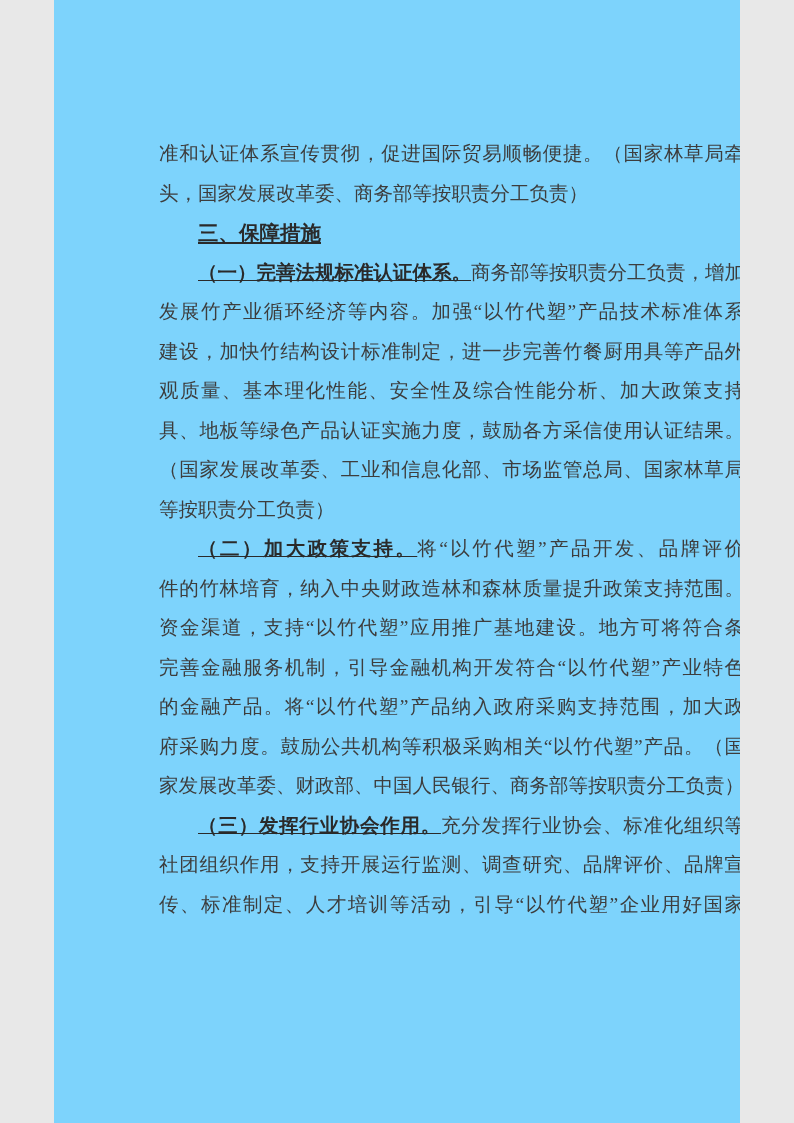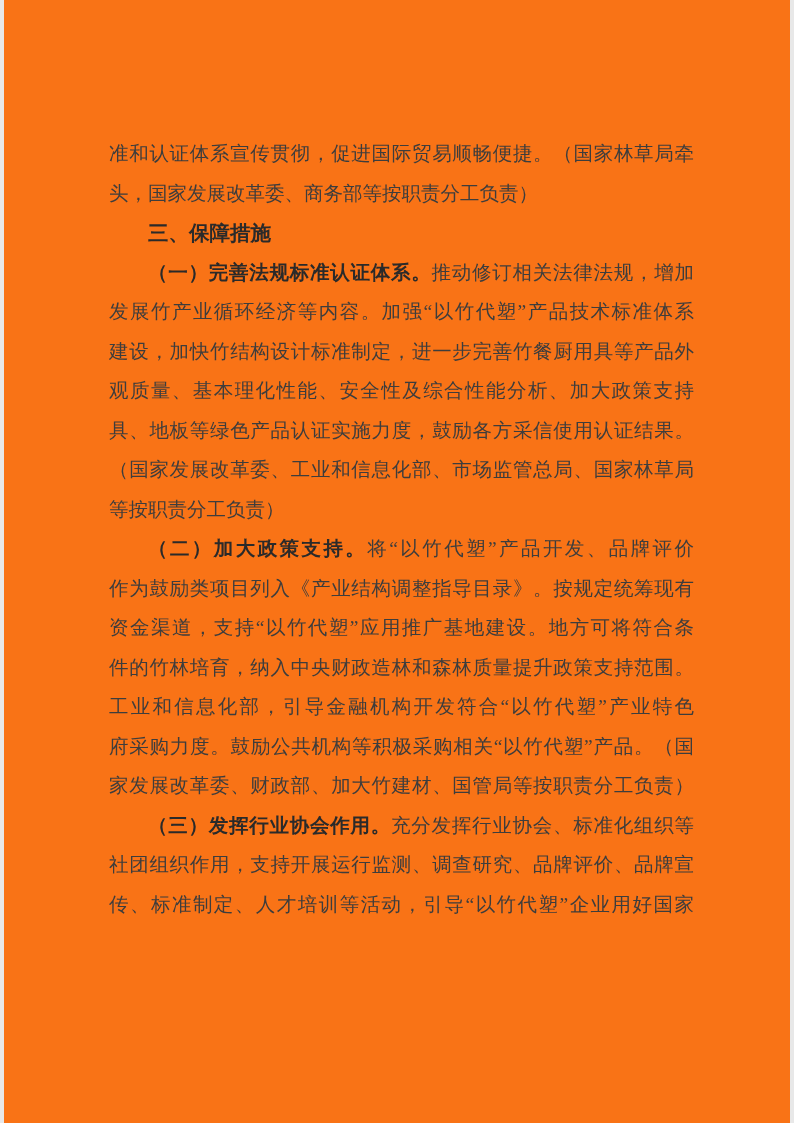--- a/index.html
+++ b/index.html
@@ -2,24 +2,24 @@
 <html><head>
 <meta charset="utf-8">
 <style>
   html, body {
     margin: 0;
     padding: 0;
     background: #e8e8e8;
   }
   .page {
     position: relative;
-    width: 786px;
+    width: 686px;
     height: 1123px;
     margin: 0 auto;
-    background: #f97316;
+    background: #7dd3fc;
     overflow: hidden;
     font-family: "Liberation Serif", "DejaVu Serif", serif;
   }
   .doc-body {
     position: absolute;
     left: 105px;
     top: 134px;
     width: 585px;
   }
   .line {
@@ -39,50 +39,51 @@
     text-align-last: left;
   }
   .line.indent {
     padding-left: 39px;
     width: 546px;
   }
   .line .lead {
     font-family: "Liberation Sans", "DejaVu Sans", sans-serif;
     font-weight: 700;
     color: #2a2a2a;
+    text-decoration: underline;
   }
   .line.heading-line {
     font-family: "Liberation Sans", "DejaVu Sans", sans-serif;
     font-weight: 700;
     color: #222222;
     font-size: 20.5px;
   }
   .line .body-run {
     font-weight: 400;
   }
 </style>
 </head>
 <body>
 
 <div class="page">
   <div class="doc-body">
       <div class="line"><span class="body-run">准和认证体系宣传贯彻，促进国际贸易顺畅便捷。（国家林草局牵</span></div>
       <div class="line no-fill"><span class="body-run">头，国家发展改革委、商务部等按职责分工负责）</span></div>
       <div class="line no-fill indent heading-line"><span class="lead">三、保障措施</span></div>
-      <div class="line indent"><span class="lead">（一）完善法规标准认证体系。</span><span class="body-run">推动修订相关法律法规，增加</span></div>
+      <div class="line indent"><span class="lead">（一）完善法规标准认证体系。</span><span class="body-run">商务部等按职责分工负责，增加</span></div>
       <div class="line"><span class="body-run">发展竹产业循环经济等内容。加强“以竹代塑”产品技术标准体系</span></div>
       <div class="line"><span class="body-run">建设，加快竹结构设计标准制定，进一步完善竹餐厨用具等产品外</span></div>
       <div class="line"><span class="body-run">观质量、基本理化性能、安全性及综合性能分析、加大政策支持</span></div>
       <div class="line"><span class="body-run">具、地板等绿色产品认证实施力度，鼓励各方采信使用认证结果。</span></div>
       <div class="line"><span class="body-run">（国家发展改革委、工业和信息化部、市场监管总局、国家林草局</span></div>
       <div class="line no-fill"><span class="body-run">等按职责分工负责）</span></div>
       <div class="line indent"><span class="lead">（二）加大政策支持。</span><span class="body-run">将“以竹代塑”产品开发、品牌评价</span></div>
-      <div class="line"><span class="body-run">作为鼓励类项目列入《产业结构调整指导目录》。按规定统筹现有</span></div>
+      <div class="line"><span class="body-run">件的竹林培育，纳入中央财政造林和森林质量提升政策支持范围。</span></div>
       <div class="line"><span class="body-run">资金渠道，支持“以竹代塑”应用推广基地建设。地方可将符合条</span></div>
-      <div class="line"><span class="body-run">件的竹林培育，纳入中央财政造林和森林质量提升政策支持范围。</span></div>
-      <div class="line"><span class="body-run">工业和信息化部，引导金融机构开发符合“以竹代塑”产业特色</span></div>
+      <div class="line"><span class="body-run">完善金融服务机制，引导金融机构开发符合“以竹代塑”产业特色</span></div>
+      <div class="line"><span class="body-run">的金融产品。将“以竹代塑”产品纳入政府采购支持范围，加大政</span></div>
       <div class="line"><span class="body-run">府采购力度。鼓励公共机构等积极采购相关“以竹代塑”产品。（国</span></div>
-      <div class="line"><span class="body-run">家发展改革委、财政部、加大竹建材、国管局等按职责分工负责）</span></div>
+      <div class="line"><span class="body-run">家发展改革委、财政部、中国人民银行、商务部等按职责分工负责）</span></div>
       <div class="line indent"><span class="lead">（三）发挥行业协会作用。</span><span class="body-run">充分发挥行业协会、标准化组织等</span></div>
       <div class="line"><span class="body-run">社团组织作用，支持开展运行监测、调查研究、品牌评价、品牌宣</span></div>
       <div class="line"><span class="body-run">传、标准制定、人才培训等活动，引导“以竹代塑”企业用好国家</span></div>
     </div>
 </div>
 
 </body></html>

